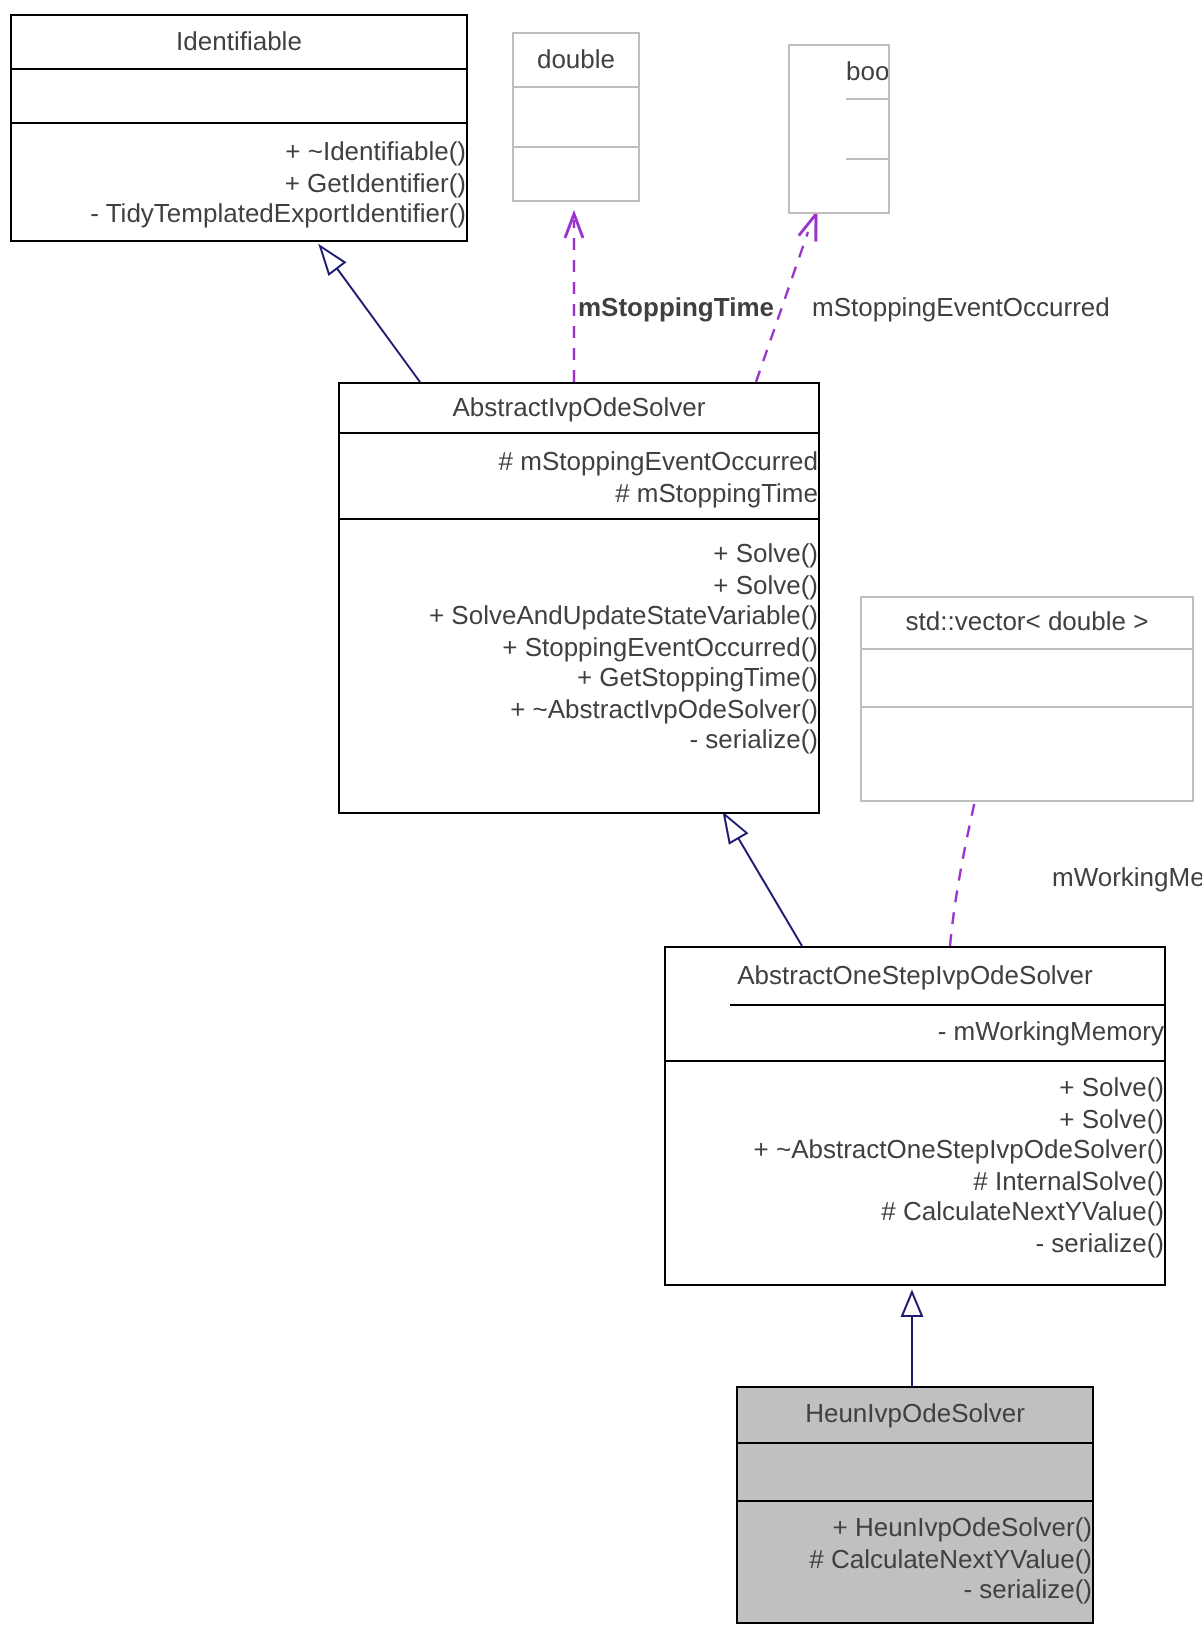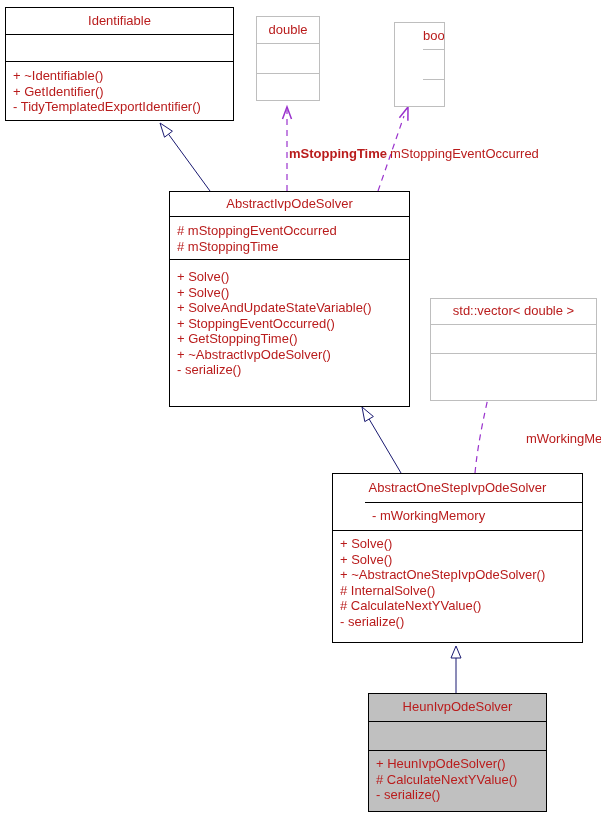--- a/index.html
+++ b/index.html
@@ -1,36 +1,36 @@
 <!DOCTYPE html>
 <html><head>
 <meta charset="utf-8">
 <style>
   html,body{margin:0;padding:0;background:#fff;}
   .canvas{
     position:relative;width:601px;height:816px;background:#ffffff;
-    font-family:"Liberation Sans",sans-serif;font-size:13px;color:#b91c1c;
+    font-family:"Liberation Sans",sans-serif;font-size:13px;color:#404040;
     overflow:hidden;
   }
   .node{
     position:absolute;background:#ffffff;border:1px solid #000000;
     box-sizing:border-box;
   }
   .node .title{
     text-align:center;white-space:nowrap;overflow:hidden;
     box-sizing:border-box;
   }
   .node .sec{
     border-top:1px solid #000000;box-sizing:border-box;overflow:hidden;
   }
   .node.ext{border-color:#BEBEBE;}
   .node.ext .sec{border-top-color:#BEBEBE;}
   .node.gray{background:#C0C0C0;}
   .line{
-    padding-left:7px;white-space:nowrap;line-height:15.5px;
+    padding-left:7px;white-space:nowrap;line-height:15.5px;text-align:right;
   }
   .attrs,.methods{padding-top:6px;}
   
   #n-identifiable{left:5px;top:7px;width:229px;height:114px;}
   #n-identifiable .title{height:26px;line-height:25px;}
   #n-identifiable .empty{height:27px;}
   #n-double{left:256px;top:16px;width:64px;height:85px;}
   #n-double .title{height:26px;line-height:25px;}
   #n-double .empty1{height:30px;}
   #n-bool{left:394px;top:22px;width:51px;height:85px;padding-left:28px;}
@@ -47,21 +47,21 @@
   #n-onestep .title{height:28px;line-height:27px;}
   #n-onestep .attrs{height:28px;padding-top:5px;margin-left:32px;}
   #n-onestep .methods{padding-top:5px;}
   #n-heun{left:368px;top:693px;width:179px;height:119px;}
   #n-heun .title{height:27px;line-height:26px;}
   #n-heun .empty{height:29px;}
   #n-heun .methods{padding-top:5px;}
   
   .edge-label{position:absolute;white-space:nowrap;line-height:15px;}
   #lbl-stopping-time{left:289px;top:146px;font-weight:bold;}
-  #lbl-stopping-event{left:390px;top:146px;}
+  #lbl-stopping-event{left:406px;top:146px;}
   #lbl-working-memory{left:482px;top:431px;padding-left:44px;}
   
   .edges{position:absolute;left:0;top:0;width:601px;height:816px;pointer-events:none;}
 </style>
 </head>
 <body>
 
 <div class="canvas">
 
   <svg class="edges" width="601" height="816" viewBox="0 0 601 816">

